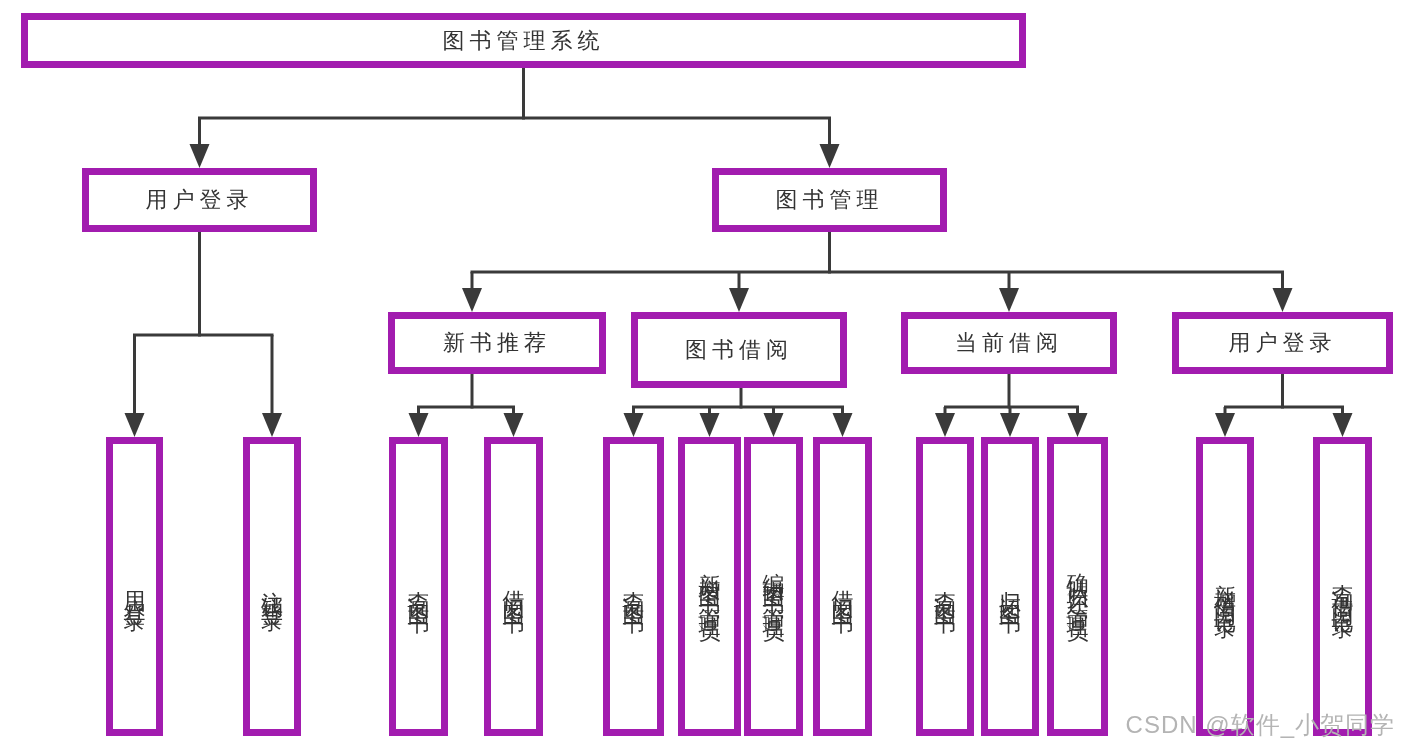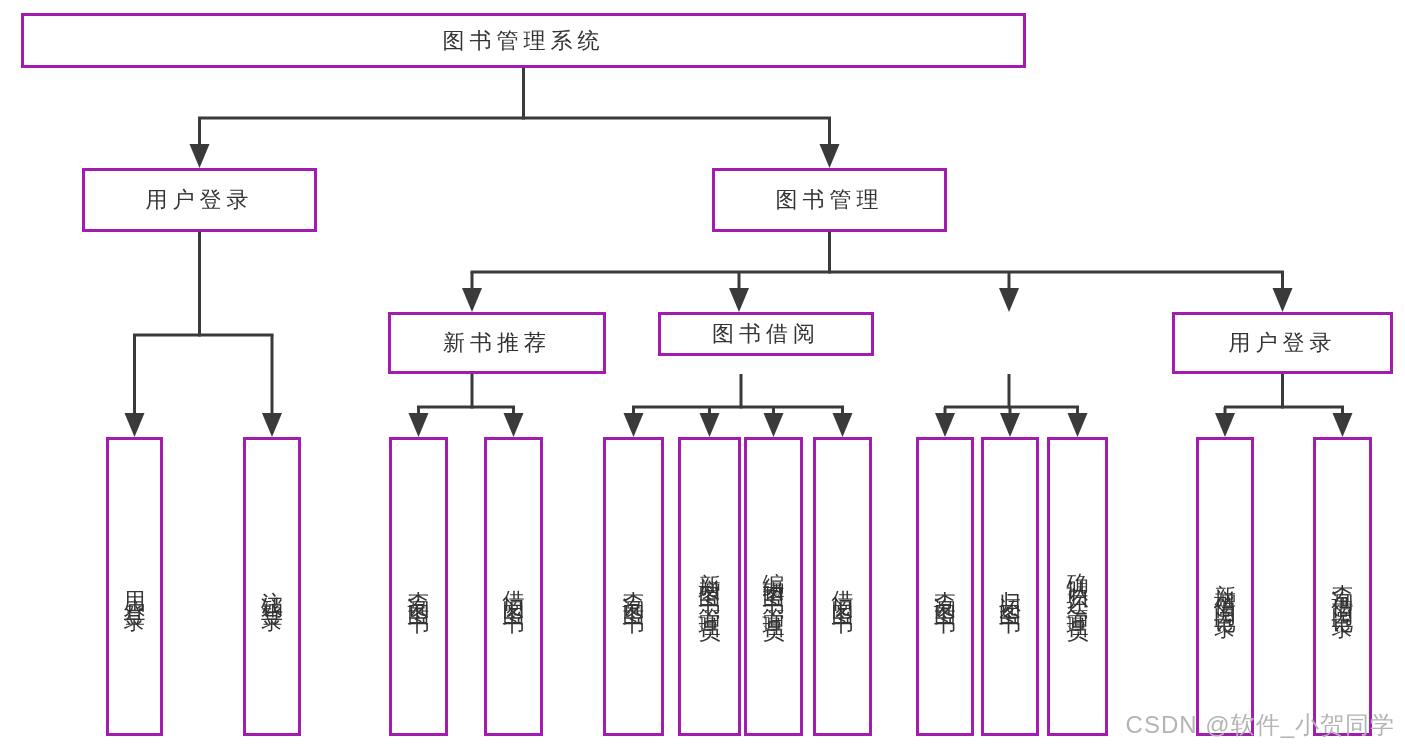--- a/index.html
+++ b/index.html
@@ -18,21 +18,21 @@
   .connectors {
     position: absolute;
     left: 0;
     top: 0;
     pointer-events: none;
   }
   .node {
     position: absolute;
     box-sizing: border-box;
     background: #ffffff;
-    border: 3px solid #a21caf;
+    border: 7px solid #a21caf;
     color: #333333;
     display: flex;
     align-items: center;
     justify-content: center;
     text-align: center;
   }
   .hlabel {
     font-size: 22px;
     letter-spacing: 5px;
     white-space: nowrap;
@@ -44,21 +44,21 @@
     line-height: 1;
     letter-spacing: 7px;
     white-space: nowrap;
     color: #333333;
   }
   
   .n-root { left: 21px;   top: 13px;  width: 1005px; height: 55px; }
   .n-l2a  { left: 82px;   top: 168px; width: 235px;  height: 64px; }
   .n-l2b  { left: 712px;  top: 168px; width: 235px;  height: 64px; text-align: center; }
   .n-l3a  { left: 363px;  top: 312px; width: 218px;  height: 62px; margin-left: 25px; }
-  .n-l3b  { left: 631px;  top: 312px; width: 216px;  height: 44px; margin-left: 27px; }
+  .n-l3b  { left: 631px;  top: 312px; width: 216px;  height: 76px; }
   .n-l3c  { left: 901px;  top: 312px; width: 216px;  height: 62px; }
   .n-l3d  { left: 1172px; top: 312px; width: 221px;  height: 62px; }
   .leaf   { top: 437px; height: 299px; }
   .n-a1 { left: 106px;  width: 57px; }
   .n-a2 { left: 243px;  width: 58px; }
   .n-b1 { left: 389px;  width: 59px; }
   .n-b2 { left: 484px;  width: 59px; }
   .n-c1 { left: 603px;  width: 61px; }
   .n-c2 { left: 678px;  width: 63px; }
   .n-c3 { left: 744px;  width: 59px; }
@@ -150,20 +150,21 @@
     </g>
   </svg>
 
   <div class="node n-root hlabel">图书管理系统</div>
 
   <div class="node n-l2a hlabel">用户登录</div>
   <div class="node n-l2b hlabel">图书管理</div>
 
   <div class="node n-l3a hlabel">新书推荐</div>
   <div class="node n-l3b hlabel">图书借阅</div>
+  <div class="node n-l3c hlabel">当前借阅</div>
   <div class="node n-l3d hlabel">用户登录</div>
 
   <div class="node leaf n-a1">
     <span class="vtext">用户登录</span>
   </div>
   <div class="node leaf n-a2">
     <span class="vtext">注销登录</span>
   </div>
 
   <div class="node leaf n-b1">

